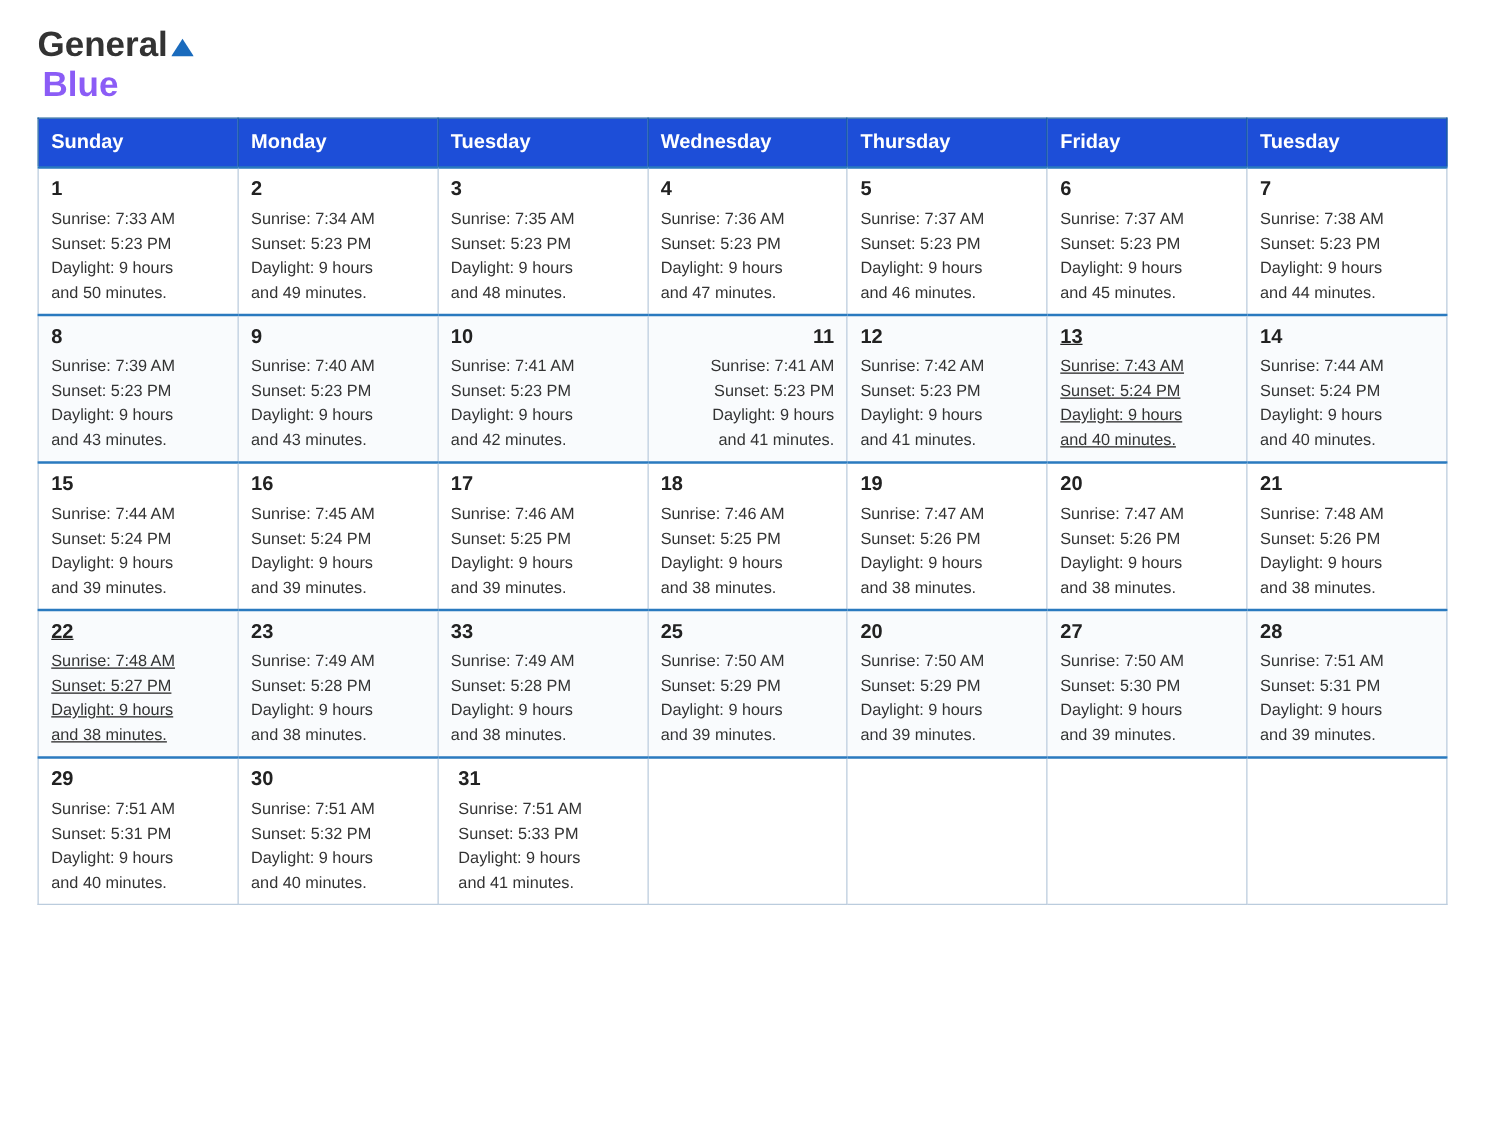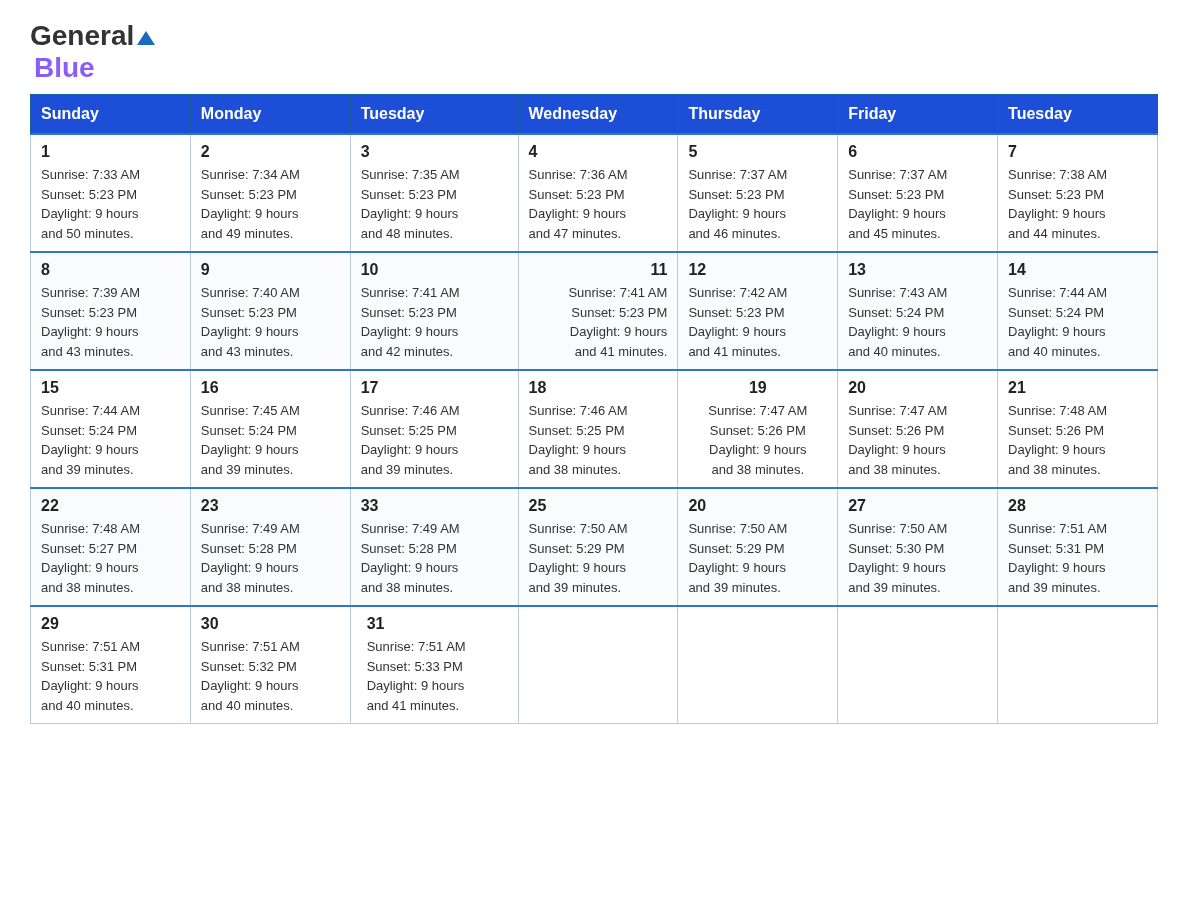--- a/index.html
+++ b/index.html
@@ -177,21 +177,21 @@
           <div class="day-info">Sunrise: 7:41 AM<br>Sunset: 5:23 PM<br>Daylight: 9 hours<br>and 42 minutes.</div>
         </td>
         <td style="border-top: 2px solid rgb(42, 122, 191); text-align: right;">
           <span class="day-num">11</span>
           <div class="day-info">Sunrise: 7:41 AM<br>Sunset: 5:23 PM<br>Daylight: 9 hours<br>and 41 minutes.</div>
         </td>
         <td style="border-top: 2px solid rgb(42, 122, 191);">
           <span class="day-num">12</span>
           <div class="day-info">Sunrise: 7:42 AM<br>Sunset: 5:23 PM<br>Daylight: 9 hours<br>and 41 minutes.</div>
         </td>
-        <td style="border-top: 2px solid rgb(42, 122, 191);">
+        <td style="border-top: 2px solid rgb(42, 122, 191); text-decoration: underline;">
           <span class="day-num">13</span>
           <div class="day-info">Sunrise: 7:43 AM<br>Sunset: 5:24 PM<br>Daylight: 9 hours<br>and 40 minutes.</div>
         </td>
         <td style="border-top: 2px solid rgb(42, 122, 191);">
           <span class="day-num">14</span>
           <div class="day-info">Sunrise: 7:44 AM<br>Sunset: 5:24 PM<br>Daylight: 9 hours<br>and 40 minutes.</div>
         </td>
       </tr>
       <tr>
         <td style="border-top: 2px solid rgb(42, 122, 191);">
@@ -203,35 +203,35 @@
           <div class="day-info">Sunrise: 7:45 AM<br>Sunset: 5:24 PM<br>Daylight: 9 hours<br>and 39 minutes.</div>
         </td>
         <td style="border-top: 2px solid rgb(42, 122, 191);">
           <span class="day-num">17</span>
           <div class="day-info">Sunrise: 7:46 AM<br>Sunset: 5:25 PM<br>Daylight: 9 hours<br>and 39 minutes.</div>
         </td>
         <td style="border-top: 2px solid rgb(42, 122, 191);">
           <span class="day-num">18</span>
           <div class="day-info">Sunrise: 7:46 AM<br>Sunset: 5:25 PM<br>Daylight: 9 hours<br>and 38 minutes.</div>
         </td>
-        <td style="border-top: 2px solid rgb(42, 122, 191); text-align: center;">
+        <td style="border-top: 2px solid rgb(42, 122, 191);">
           <span class="day-num">19</span>
           <div class="day-info">Sunrise: 7:47 AM<br>Sunset: 5:26 PM<br>Daylight: 9 hours<br>and 38 minutes.</div>
         </td>
         <td style="border-top: 2px solid rgb(42, 122, 191);">
           <span class="day-num">20</span>
           <div class="day-info">Sunrise: 7:47 AM<br>Sunset: 5:26 PM<br>Daylight: 9 hours<br>and 38 minutes.</div>
         </td>
         <td style="border-top: 2px solid rgb(42, 122, 191);">
           <span class="day-num">21</span>
           <div class="day-info">Sunrise: 7:48 AM<br>Sunset: 5:26 PM<br>Daylight: 9 hours<br>and 38 minutes.</div>
         </td>
       </tr>
       <tr>
-        <td style="border-top: 2px solid rgb(42, 122, 191);">
+        <td style="border-top: 2px solid rgb(42, 122, 191); text-decoration: underline;">
           <span class="day-num">22</span>
           <div class="day-info">Sunrise: 7:48 AM<br>Sunset: 5:27 PM<br>Daylight: 9 hours<br>and 38 minutes.</div>
         </td>
         <td style="border-top: 2px solid rgb(42, 122, 191);">
           <span class="day-num">23</span>
           <div class="day-info">Sunrise: 7:49 AM<br>Sunset: 5:28 PM<br>Daylight: 9 hours<br>and 38 minutes.</div>
         </td>
         <td style="border-top: 2px solid rgb(42, 122, 191);">
           <span class="day-num">33</span>
           <div class="day-info">Sunrise: 7:49 AM<br>Sunset: 5:28 PM<br>Daylight: 9 hours<br>and 38 minutes.</div>

